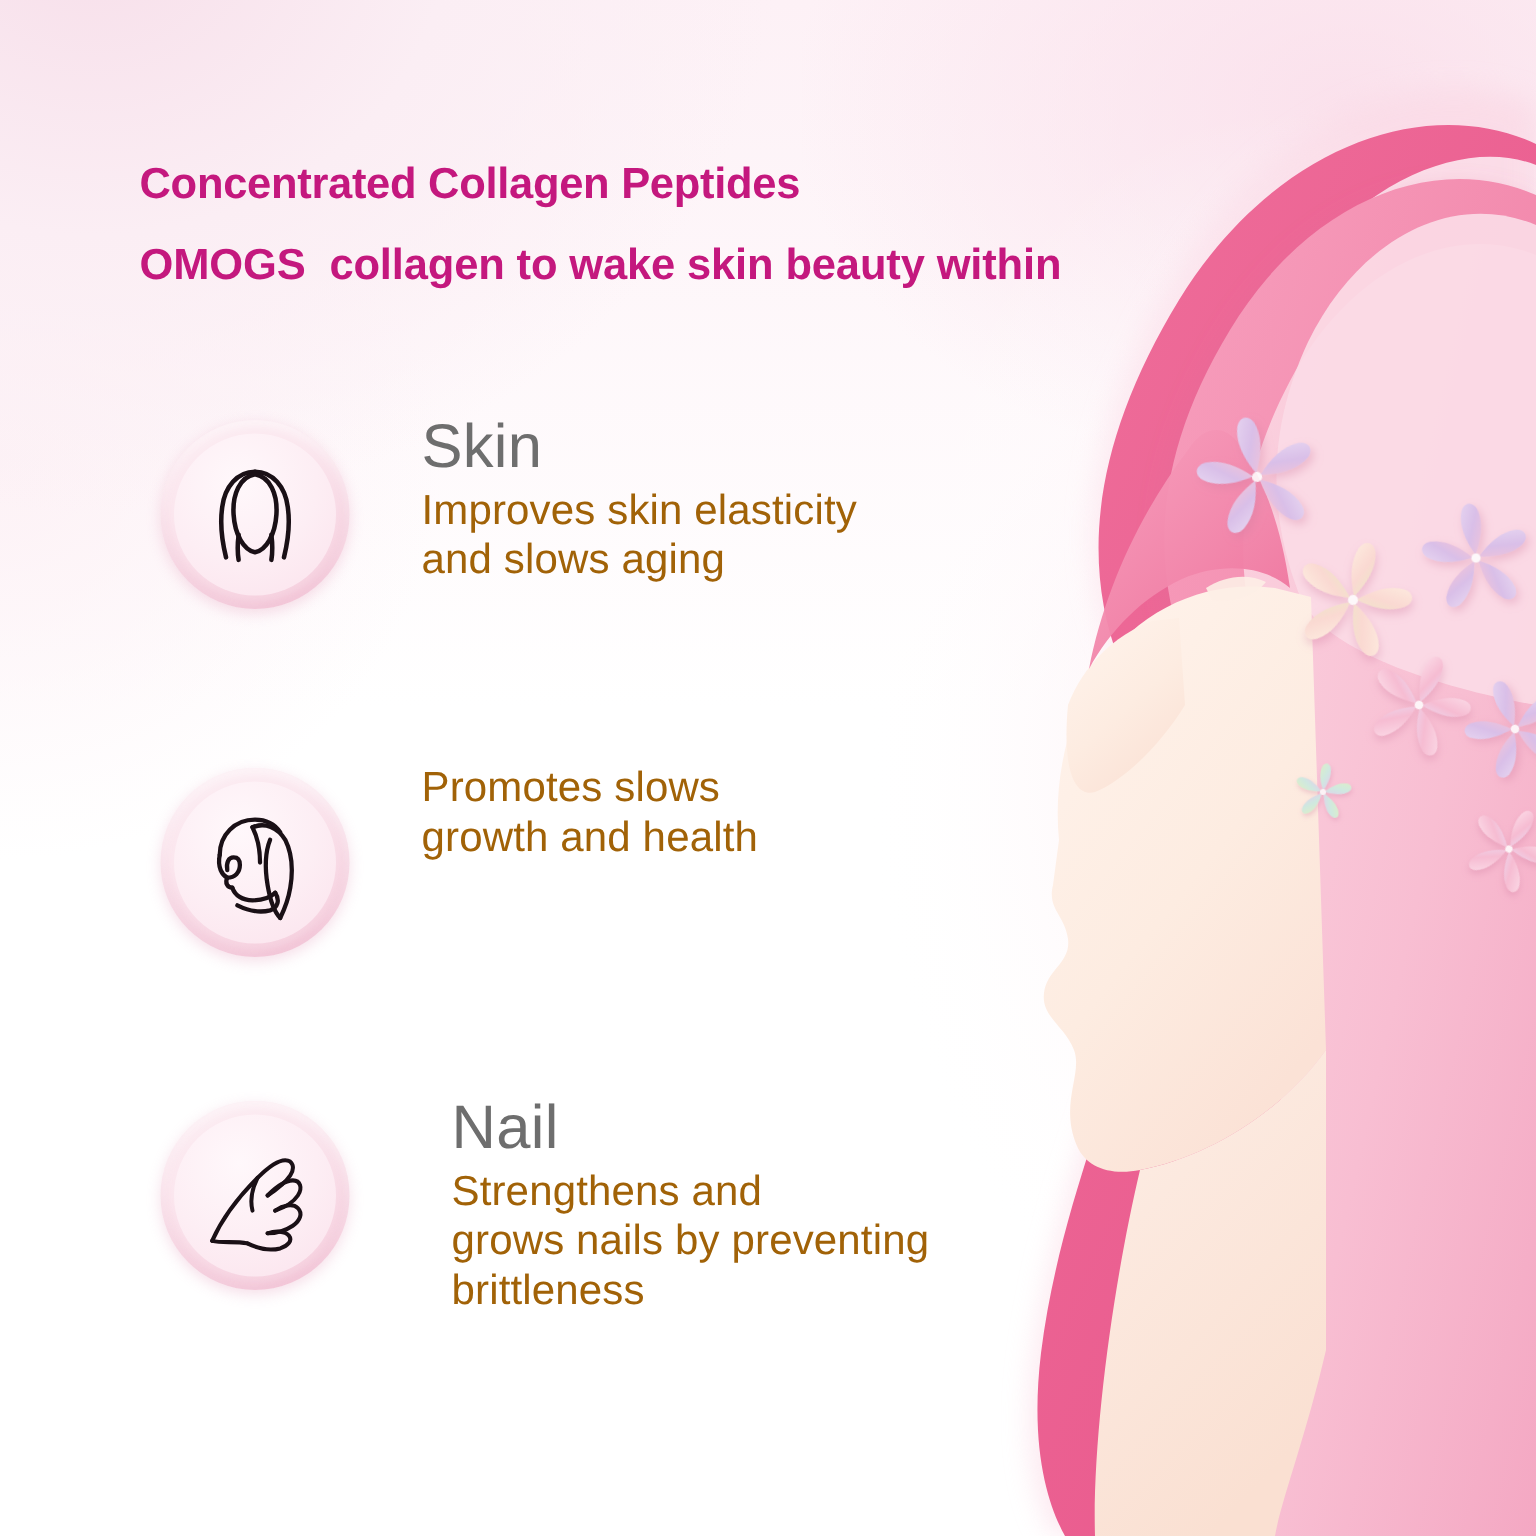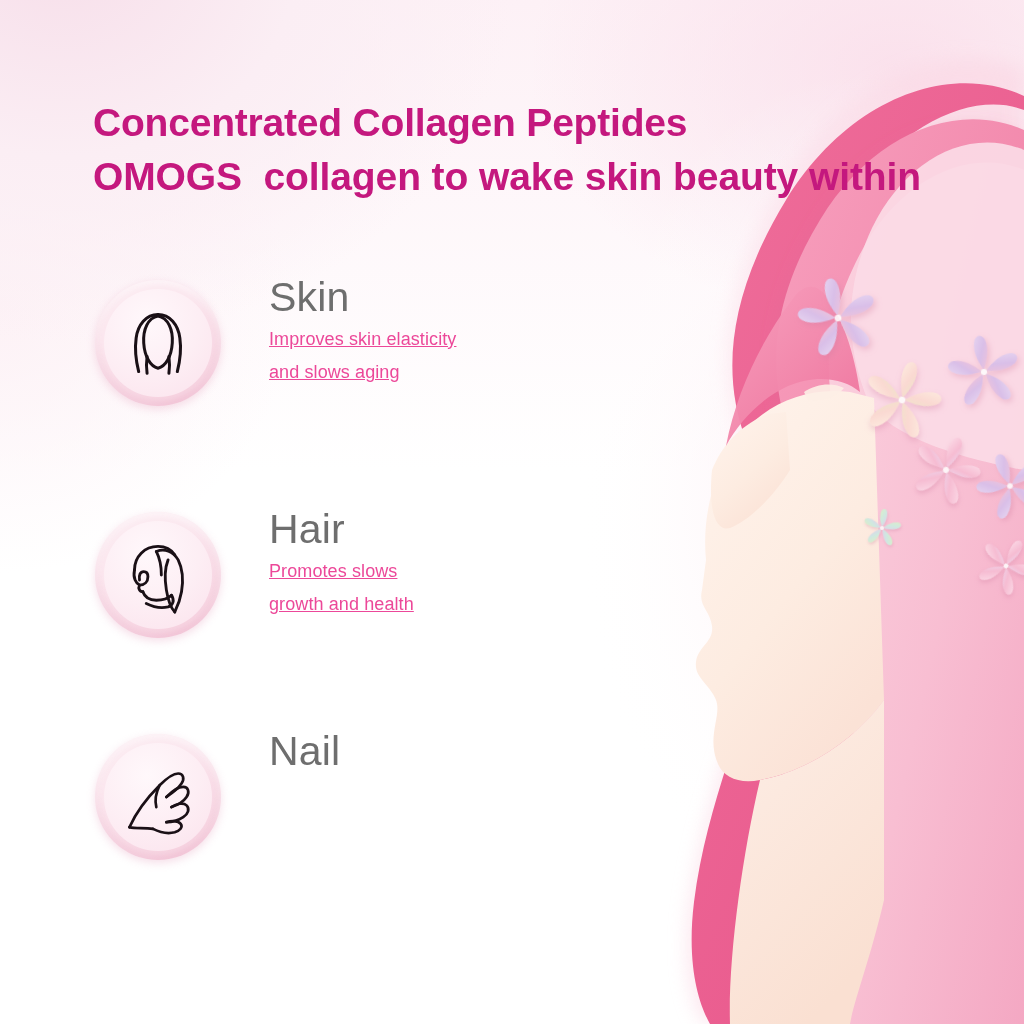--- a/index.html
+++ b/index.html
@@ -41,47 +41,47 @@
 
   
   .headline {
     position: absolute;
     left: 93px;
     top: 96px;
     width: 880px;
   }
   .headline-line {
     color: #c4187e;
-    font-size: 39px;
+    font-size: 29px;
     font-weight: 700;
     line-height: 54px;
     letter-spacing: -0.2px;
     white-space: pre;
   }
   .headline-line.second {
     font-weight: 700;
     letter-spacing: -0.1px;
   }
 
   
   .features {
     position: absolute;
-    left: 0;
+    left: 12px;
     top: 268px;
     width: 660px;
   }
   .feature {
     position: relative;
     display: flex;
     align-items: flex-start;
     margin-bottom: 0;
   }
   .feature.f-skin { height: 232px; }
   .feature.f-hair { height: 222px; }
-  .feature.f-nail { height: 200px; }
+  .feature.f-nail { height: 200px; gap: 20px; }
 
   .icon-badge {
     position: relative;
     flex: 0 0 auto;
     margin-left: 95px;
     margin-top: 12px;
     width: 126px;
     height: 126px;
     border-radius: 50%;
     background:
@@ -113,28 +113,27 @@
     padding-top: 6px;
   }
   .feature-title {
     color: #6e6e6e;
     font-size: 41px;
     font-weight: 400;
     line-height: 47px;
     letter-spacing: 0.2px;
   }
   .feature-desc {
-    color: #ec4899;
-    font-size: 18px;
+    color: #a16207;
+    font-size: 28px;
     font-weight: 400;
     line-height: 33px;
     letter-spacing: 0.1px;
     white-space: pre-line;
     margin-top: 2px;
-    text-decoration: underline;
   }
 
   
   .illustration {
     position: absolute;
     top: 0;
     right: 0;
     width: 470px;
     height: 1024px;
     pointer-events: none;
@@ -350,38 +349,40 @@
             <path d="M32,70 C34,76 40,80 48,80 C56,80 62,78 66,74"></path>
             <path d="M28,62 C34,62 38,58 38,52 C38,48 36,46 33,46 C29,46 27,50 28,56"></path>
             <path d="M66,74 C70,80 68,86 62,88 C54,90 44,88 36,84"></path>
             <path d="M48,22 C58,18 68,22 74,32 C80,44 80,58 78,70 C76,82 72,90 70,94"></path>
             <path d="M70,94 C66,90 62,80 60,68 C58,56 58,42 62,32"></path>
             <path d="M48,22 C52,30 54,40 54,50"></path>
           </g>
         </svg>
       </div>
       <div class="feature-text">
-        <div class="feature-title">Hair</div>
         <div class="feature-desc">Promotes slows
 growth and health</div>
       </div>
     </div>
 
     <div class="feature f-nail">
       <div class="icon-badge">
         <svg viewBox="0 0 100 100">
           <g fill="none" stroke="#1a1016" stroke-width="3.2" stroke-linecap="round" stroke-linejoin="round">
             <path d="M16,86 C24,68 38,50 52,36 C60,28 68,22 74,22 C80,22 82,28 78,34 C74,40 66,46 60,50"></path>
             <path d="M60,50 C66,44 74,38 80,38 C86,38 88,44 84,50 C80,56 72,60 66,62"></path>
             <path d="M66,62 C72,58 80,56 84,60 C88,64 86,70 80,74 C74,78 66,80 60,80"></path>
             <path d="M60,80 C66,78 74,78 77,82 C80,86 76,90 70,92 C62,94 52,92 44,88"></path>
             <path d="M44,88 C34,86 24,88 16,86"></path>
             <path d="M52,36 C48,44 46,54 48,62"></path>
           </g>
         </svg>
       </div>
       <div class="feature-text">
         <div class="feature-title">Nail</div>
+        <div class="feature-desc">Strengthens and
+grows nails by preventing
+brittleness</div>
       </div>
     </div>
 
   </div>
 </div>
 
 </body></html>

